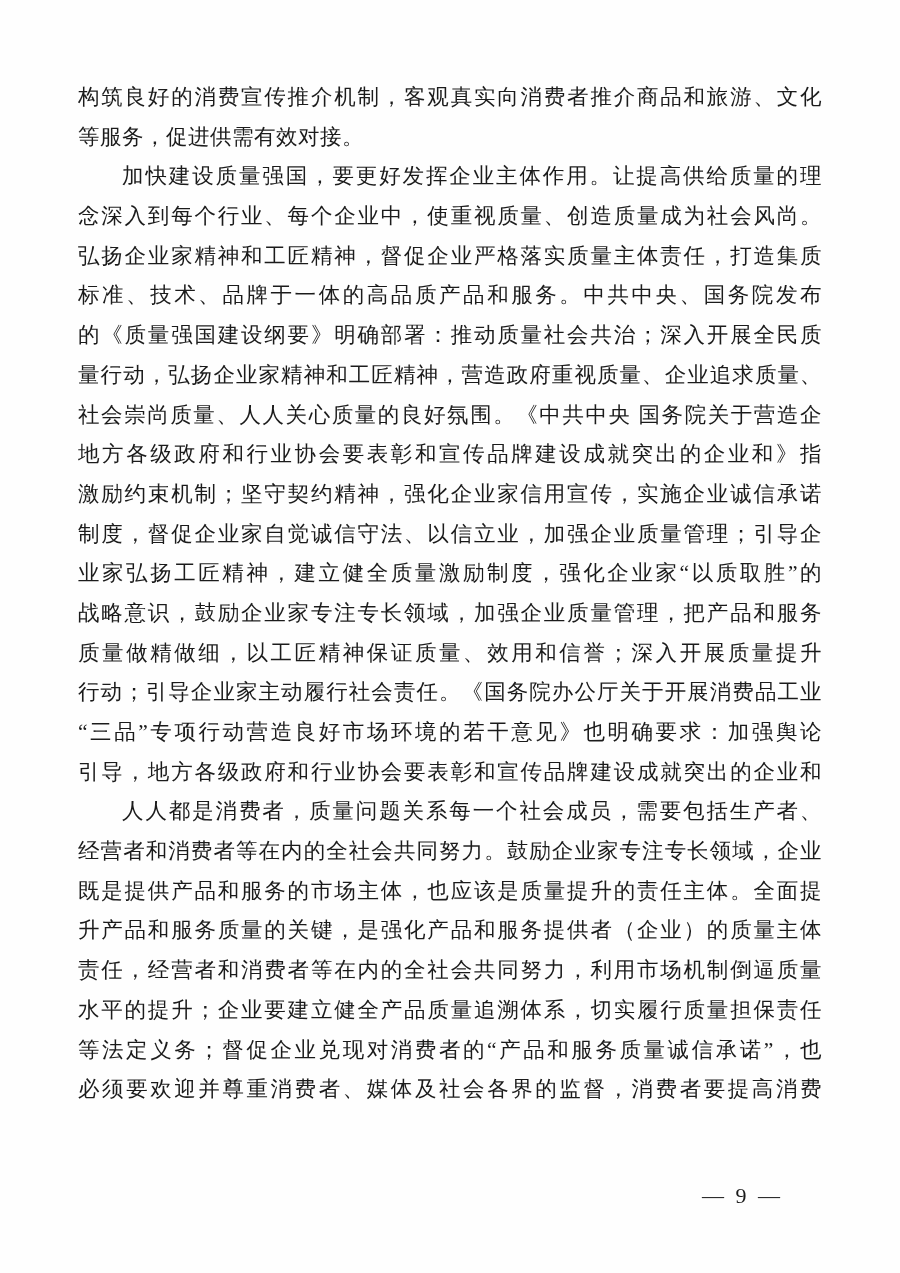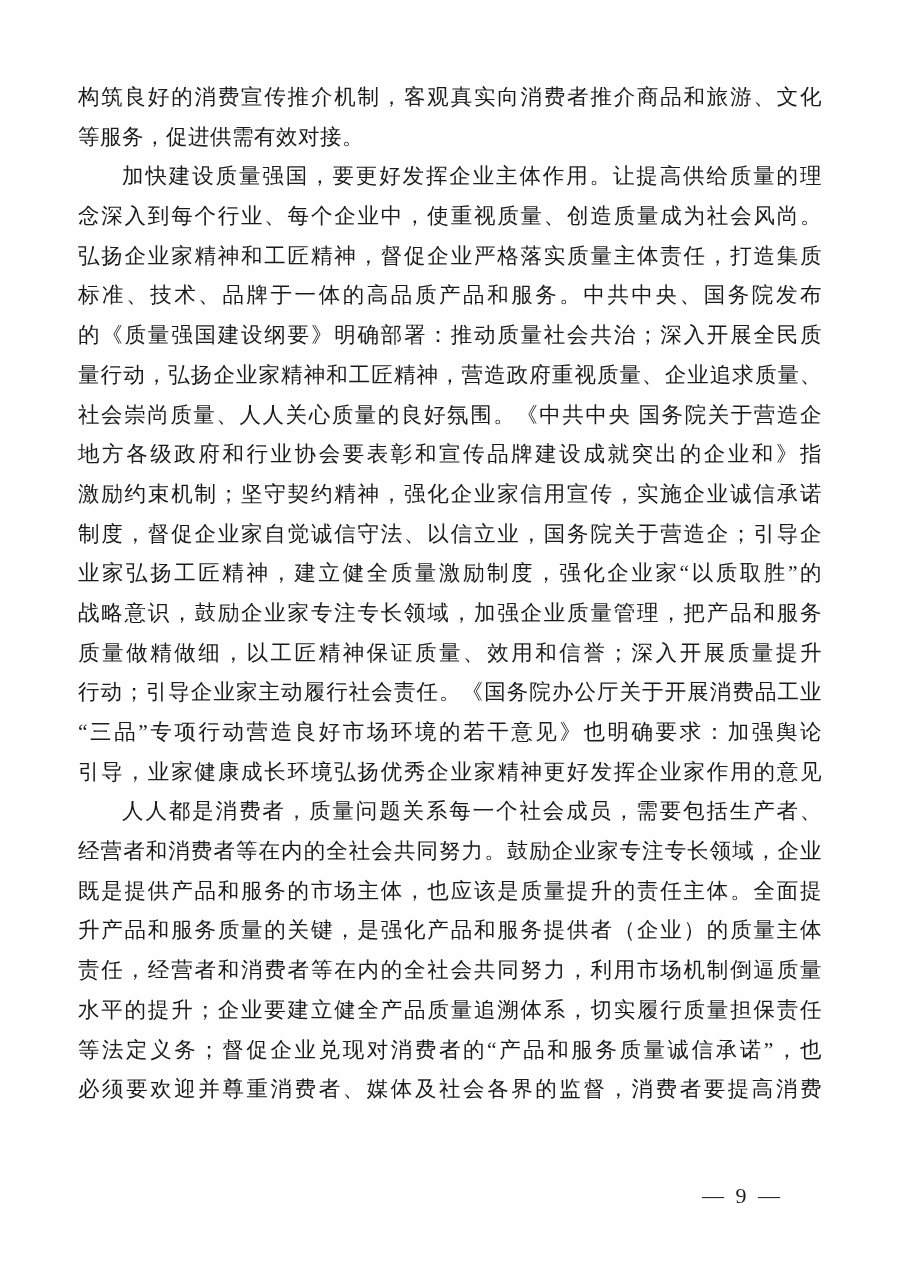--- a/index.html
+++ b/index.html
@@ -58,27 +58,27 @@
       <div class="text-line para-end">等服务，促进供需有效对接。</div>
       <div class="text-line indent">加快建设质量强国，要更好发挥企业主体作用。让提高供给质量的理</div>
       <div class="text-line">念深入到每个行业、每个企业中，使重视质量、创造质量成为社会风尚。</div>
       <div class="text-line">弘扬企业家精神和工匠精神，督促企业严格落实质量主体责任，打造集质量、</div>
       <div class="text-line">标准、技术、品牌于一体的高品质产品和服务。中共中央、国务院发布</div>
       <div class="text-line">的《质量强国建设纲要》明确部署：推动质量社会共治；深入开展全民质</div>
       <div class="text-line">量行动，弘扬企业家精神和工匠精神，营造政府重视质量、企业追求质量、</div>
       <div class="text-line">社会崇尚质量、人人关心质量的良好氛围。《中共中央 国务院关于营造企</div>
       <div class="text-line">地方各级政府和行业协会要表彰和宣传品牌建设成就突出的企业和》指</div>
       <div class="text-line">激励约束机制；坚守契约精神，强化企业家信用宣传，实施企业诚信承诺</div>
-      <div class="text-line">制度，督促企业家自觉诚信守法、以信立业，国务院关于营造企；引导企</div>
+      <div class="text-line">制度，督促企业家自觉诚信守法、以信立业，加强企业质量管理；引导企</div>
       <div class="text-line">业家弘扬工匠精神，建立健全质量激励制度，强化企业家“以质取胜”的</div>
       <div class="text-line">战略意识，鼓励企业家专注专长领域，加强企业质量管理，把产品和服务</div>
       <div class="text-line">质量做精做细，以工匠精神保证质量、效用和信誉；深入开展质量提升</div>
       <div class="text-line">行动；引导企业家主动履行社会责任。《国务院办公厅关于开展消费品工业</div>
       <div class="text-line">“三品”专项行动营造良好市场环境的若干意见》也明确要求：加强舆论</div>
-      <div class="text-line">引导，业家健康成长环境弘扬优秀企业家精神更好发挥企业家作用的意见</div>
+      <div class="text-line">引导，地方各级政府和行业协会要表彰和宣传品牌建设成就突出的企业和</div>
       <div class="text-line indent">人人都是消费者，质量问题关系每一个社会成员，需要包括生产者、</div>
       <div class="text-line">经营者和消费者等在内的全社会共同努力。鼓励企业家专注专长领域，企业</div>
       <div class="text-line">既是提供产品和服务的市场主体，也应该是质量提升的责任主体。全面提</div>
       <div class="text-line">升产品和服务质量的关键，是强化产品和服务提供者（企业）的质量主体</div>
       <div class="text-line">责任，经营者和消费者等在内的全社会共同努力，利用市场机制倒逼质量</div>
       <div class="text-line">水平的提升；企业要建立健全产品质量追溯体系，切实履行质量担保责任</div>
       <div class="text-line">等法定义务；督促企业兑现对消费者的“产品和服务质量诚信承诺”，也</div>
       <div class="text-line">必须要欢迎并尊重消费者、媒体及社会各界的监督，消费者要提高消费</div>
     </div>
   <div class="page-footer">— 9 —</div>

